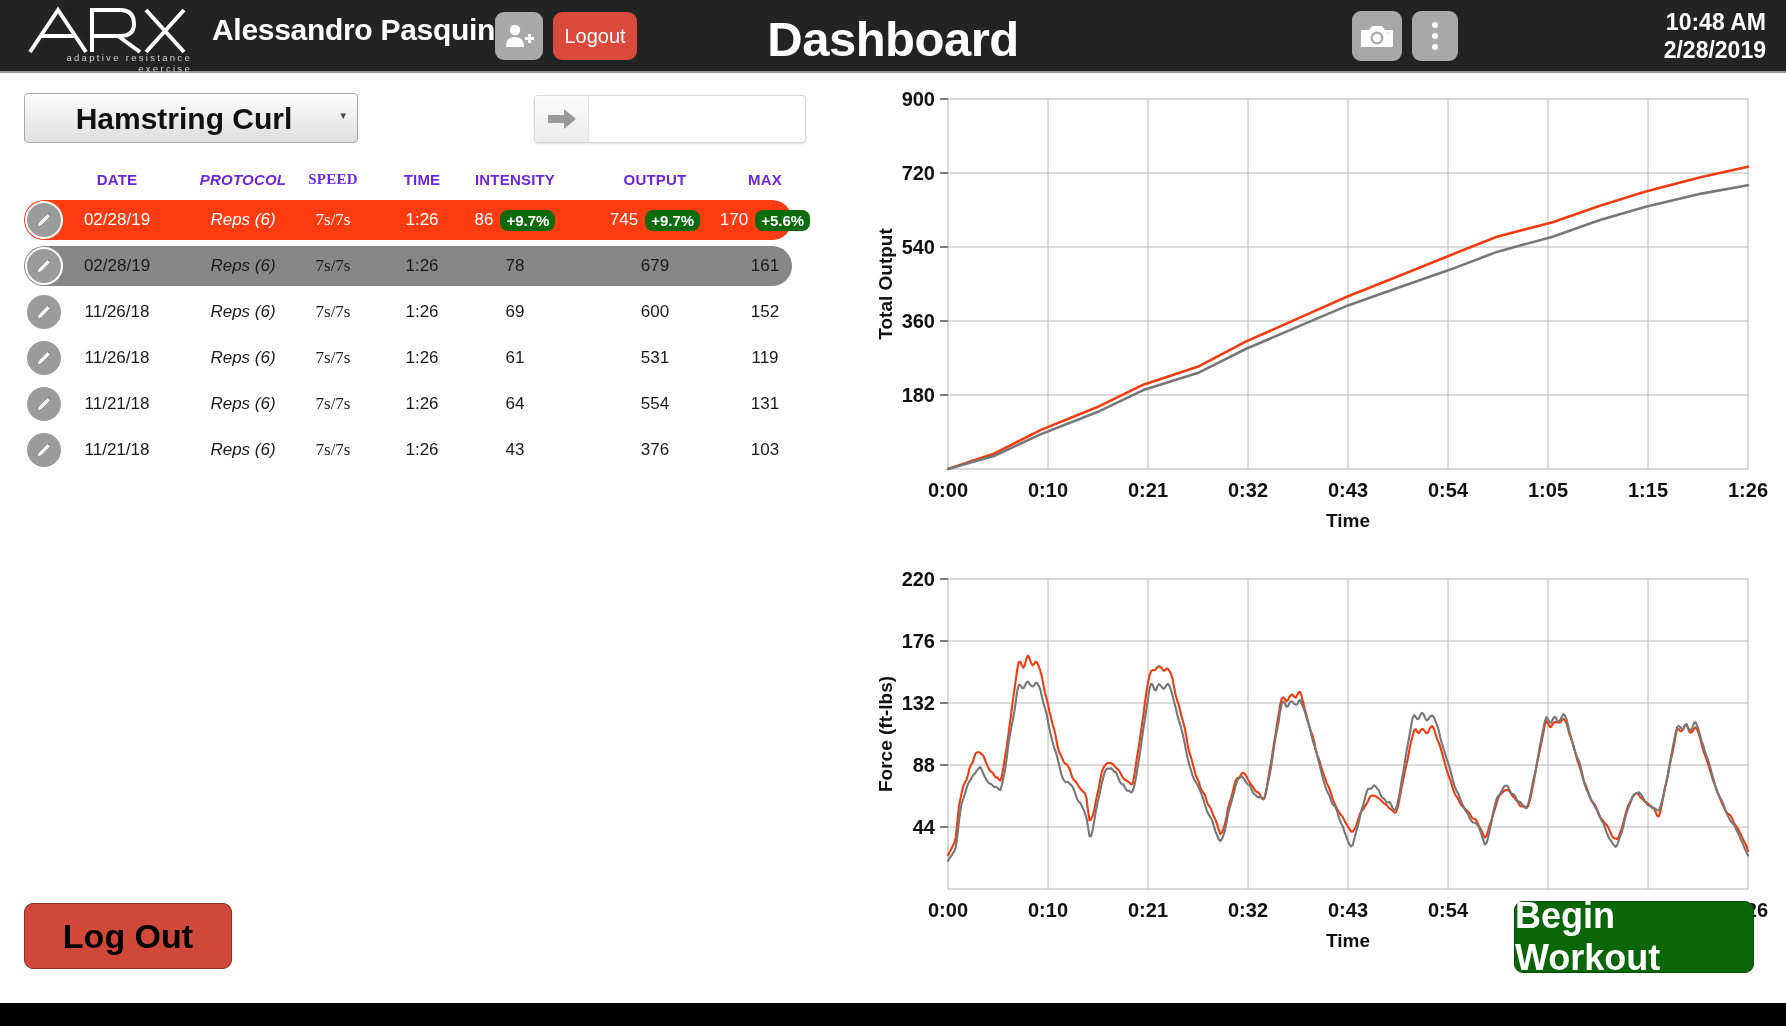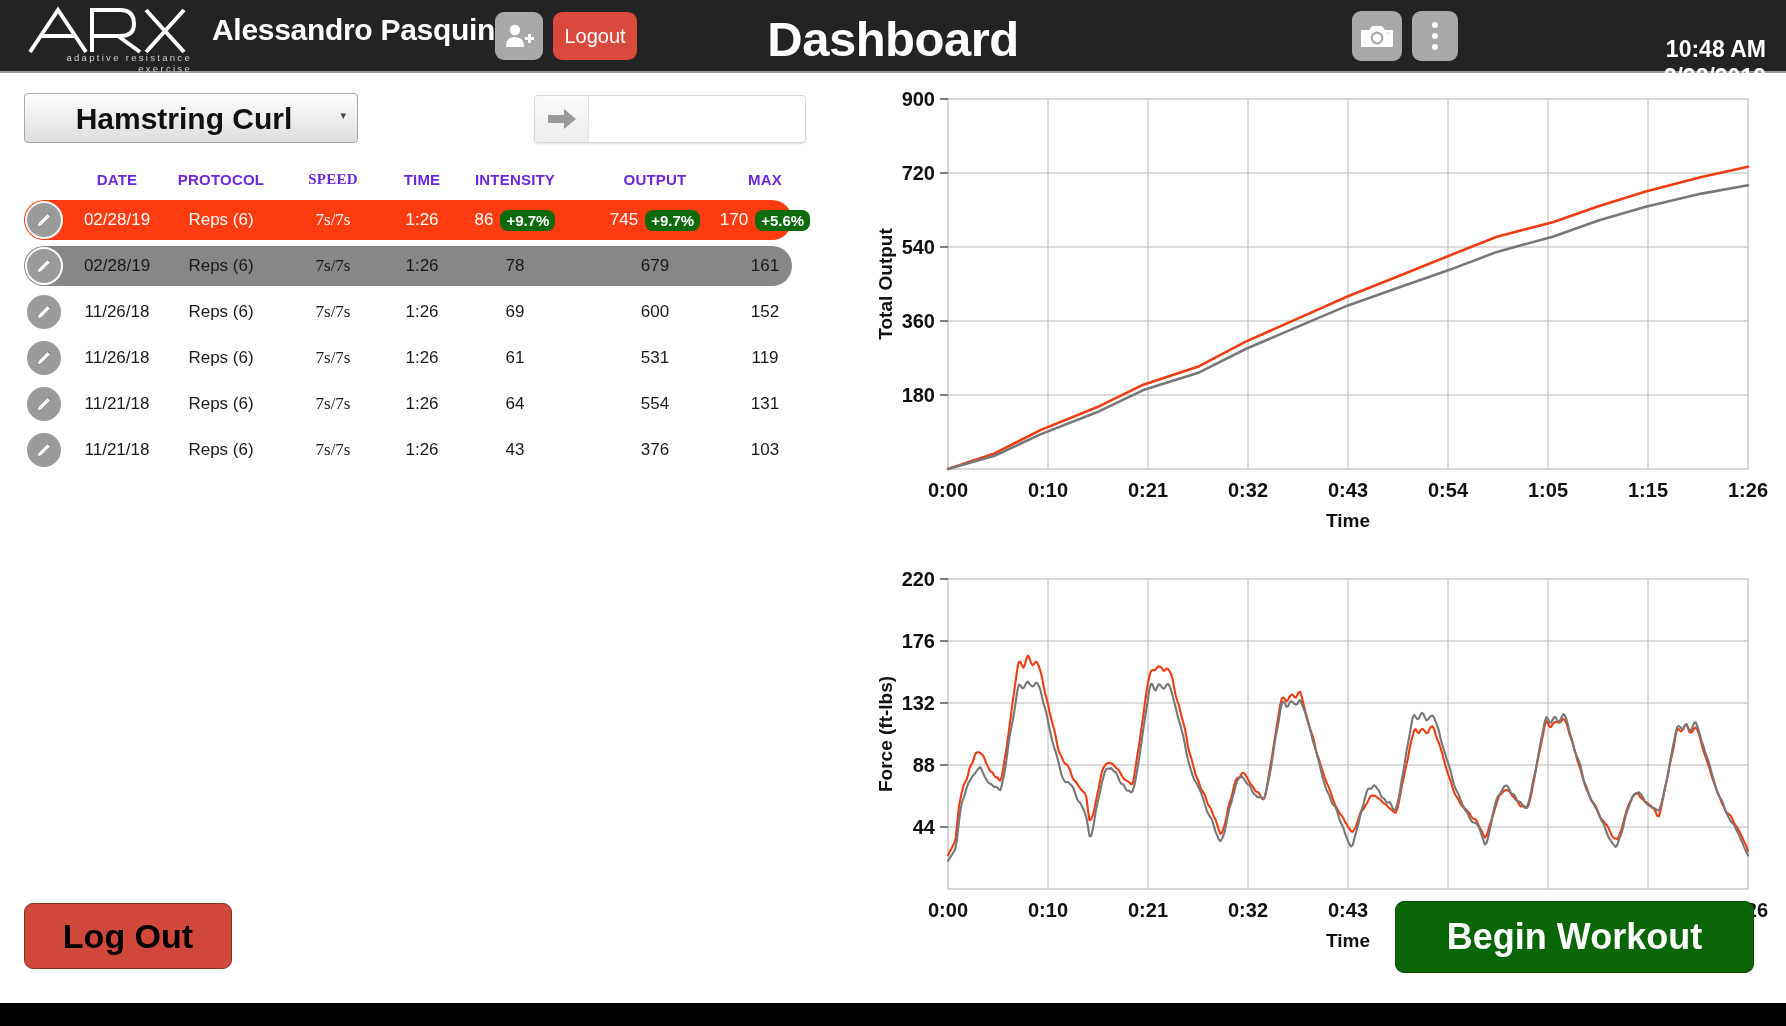--- a/index.html
+++ b/index.html
@@ -66,21 +66,21 @@
     position: absolute; right: 328px; top: 11px;
     width: 46px; height: 50px;
     background: #a8a8a8; border-radius: 9px;
     display: flex; flex-direction: column; align-items: center;
     justify-content: center; gap: 5px;
   }
   .menu-dot { width: 6px; height: 6px; background: #fff; border-radius: 50%; }
   #clock {
     position: absolute; right: 20px; top: 8px;
     width: 295px; text-align: right;
-    color: #fff; font-weight: bold; font-size: 23px; line-height: 28px; margin-top: 27px;
+    color: #fff; font-weight: bold; font-size: 23px; line-height: 28px;
   }
 
   
   #body-panel {
     position: absolute; left: 0; top: 73px;
     width: 1786px; height: 930px;
     background: #fff;
   }
 
   
@@ -147,21 +147,21 @@
     z-index: 3;
   }
   .cell {
     position: relative; z-index: 2;
     font-size: 17px; color: #1a1a1a; text-align: center;
     display: flex; align-items: center; justify-content: center;
     gap: 7px;
   }
   .trow.selected .cell { color: #fff; }
   .c-date  { position: absolute; left: 52px;  width: 130px; }
-  .c-proto { position: absolute; left: 136px; width: 170px; }
+  .c-proto { position: absolute; left: 158px; width: 170px; font-style: italic; }
   .c-speed { position: absolute; left: 268px; width: 130px; font-family: Liberation Serif, serif; }
   .c-time  { position: absolute; left: 362px; width: 120px; }
   .c-int   { position: absolute; left: 440px; width: 150px; }
   .c-out   { position: absolute; left: 570px; width: 170px; }
   .c-max   { position: absolute; left: 690px; width: 150px; }
   .delta {
     background: #0d6b0d; color: #fff; font-size: 15px; font-weight: bold;
     padding: 2px 6px; border-radius: 8px; line-height: 17px;
   }
 
@@ -173,21 +173,21 @@
   
   #logout-btn {
     position: absolute; left: 24px; bottom: 34px;
     width: 208px; height: 66px;
     background: #d0483a; border: 1px solid #8d2d22; border-radius: 9px;
     color: #000000; font-size: 34px; font-weight: bold;
     display: flex; align-items: center; justify-content: center;
   }
   #begin-btn {
     position: absolute; right: 32px; bottom: 30px;
-    width: 359px; height: 72px;
+    width: 240px; height: 72px;
     background: #0b6608; border: 1px solid #084d06; border-radius: 9px;
     color: #fff; font-size: 36px; font-weight: bold;
     display: flex; align-items: center; justify-content: center;
   }
   #bottom-bar {
     position: absolute; left: 0; bottom: 0; width: 1786px; height: 23px;
     background: #000;
   }
 </style>
 </head>

